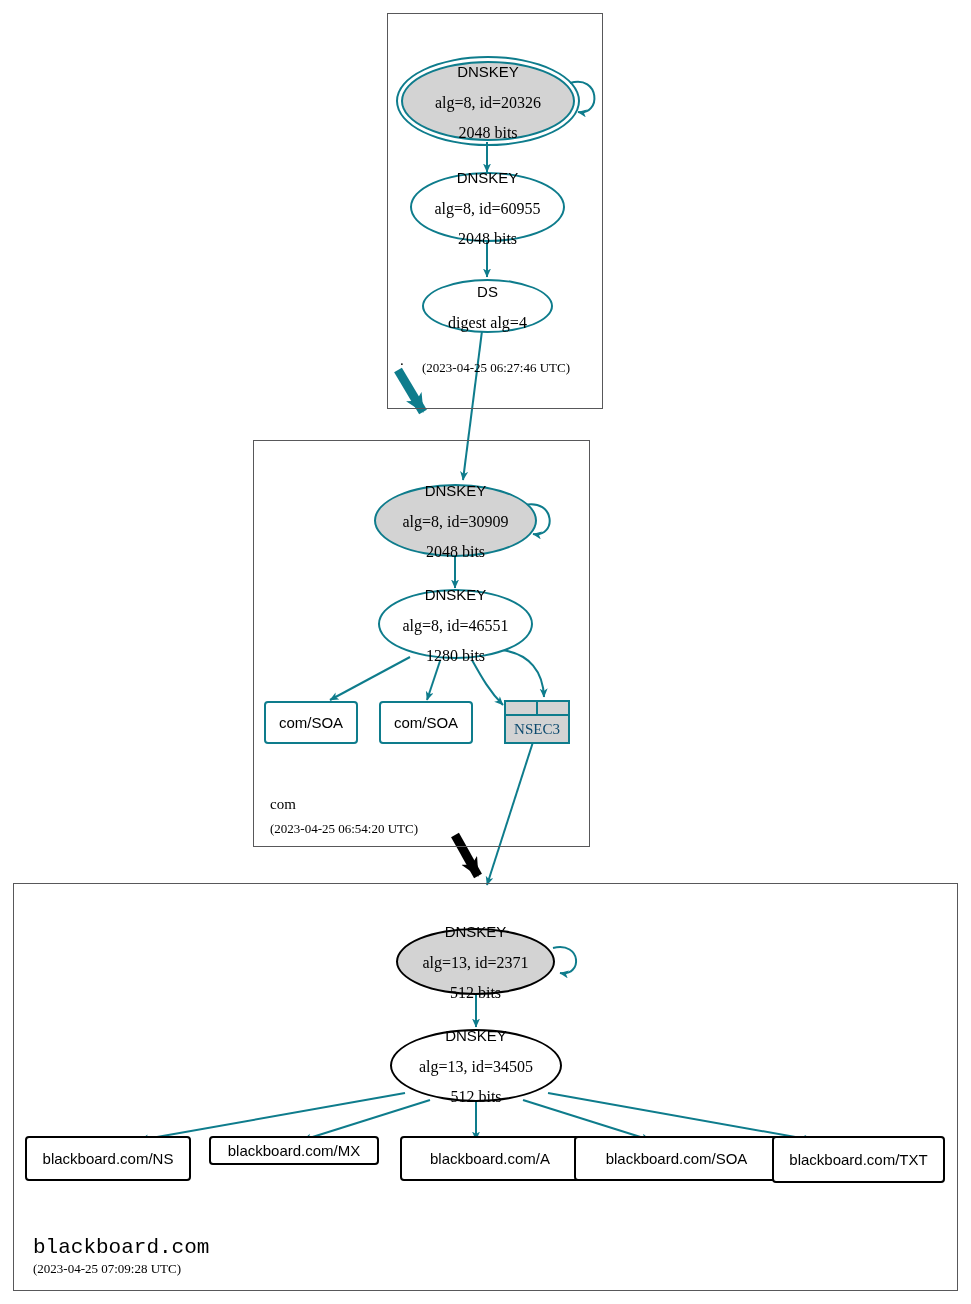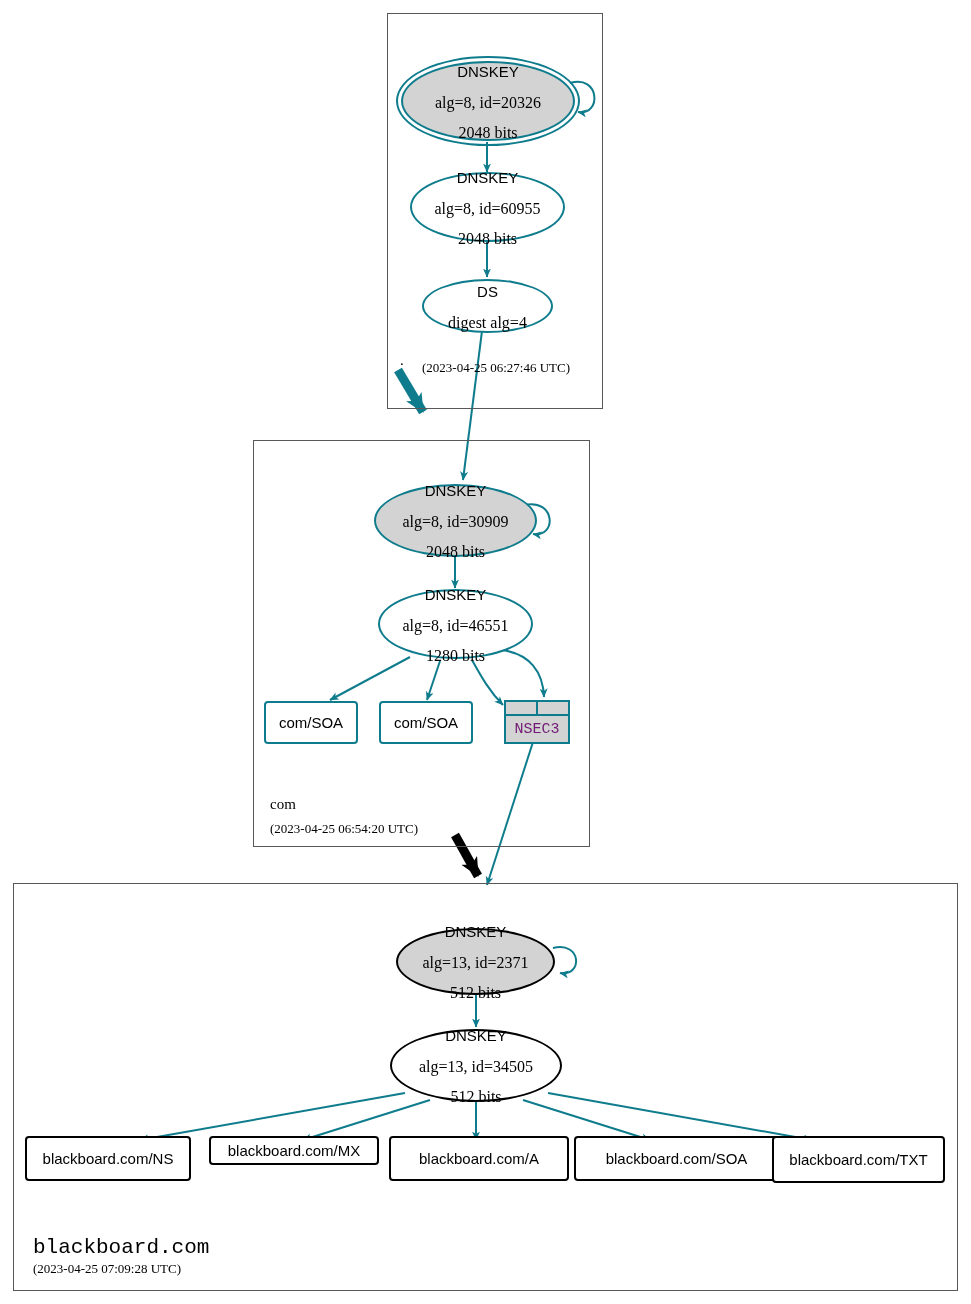--- a/index.html
+++ b/index.html
@@ -101,23 +101,23 @@
     background: #d3d3d3;
   }
   .nsec3-head-cell + .nsec3-head-cell {
     border-left: 2px solid #0e7c8c;
   }
   .nsec3-body {
     flex: 1;
     display: flex;
     align-items: center;
     justify-content: center;
-    font-family: Liberation Mono, monospace;
-    font-size: 15px;
-    color: #701a75;
+    font-family: Liberation Serif, serif;
+    font-size: 15px;
+    color: #0c4a6e;
   }
 </style>
 </head>
 <body>
 
 <svg id="canvas" xmlns="http://www.w3.org/2000/svg">
   <defs>
     <marker id="ah-teal" markerWidth="11" markerHeight="11" refX="8.5" refY="4" orient="auto" markerUnits="userSpaceOnUse">
       <path d="M0,0 L9,4 L0,8 L2.4,4 Z" fill="#0e7c8c"></path>
     </marker>
@@ -244,21 +244,21 @@
 </div>
 
 <div class="node rrset-box black-border" style="left:25px; top:1136px; width:166px; height:45px;">
   <span>blackboard.com/NS</span>
 </div>
 
 <div class="node rrset-box black-border" style="left:209px; top:1136px; width:170px; height:29px;">
   <span>blackboard.com/MX</span>
 </div>
 
-<div class="node rrset-box black-border" style="left:389px; top:1136px; width:180px; height:45px;">
+<div class="node rrset-box black-border" style="left:400px; top:1136px; width:180px; height:45px;">
   <span>blackboard.com/A</span>
 </div>
 
 <div class="node rrset-box black-border" style="left:574px; top:1136px; width:205px; height:45px;">
   <span>blackboard.com/SOA</span>
 </div>
 
 <div class="node rrset-box black-border" style="left:772px; top:1136px; width:173px; height:47px;">
   <span>blackboard.com/TXT</span>
 </div>

